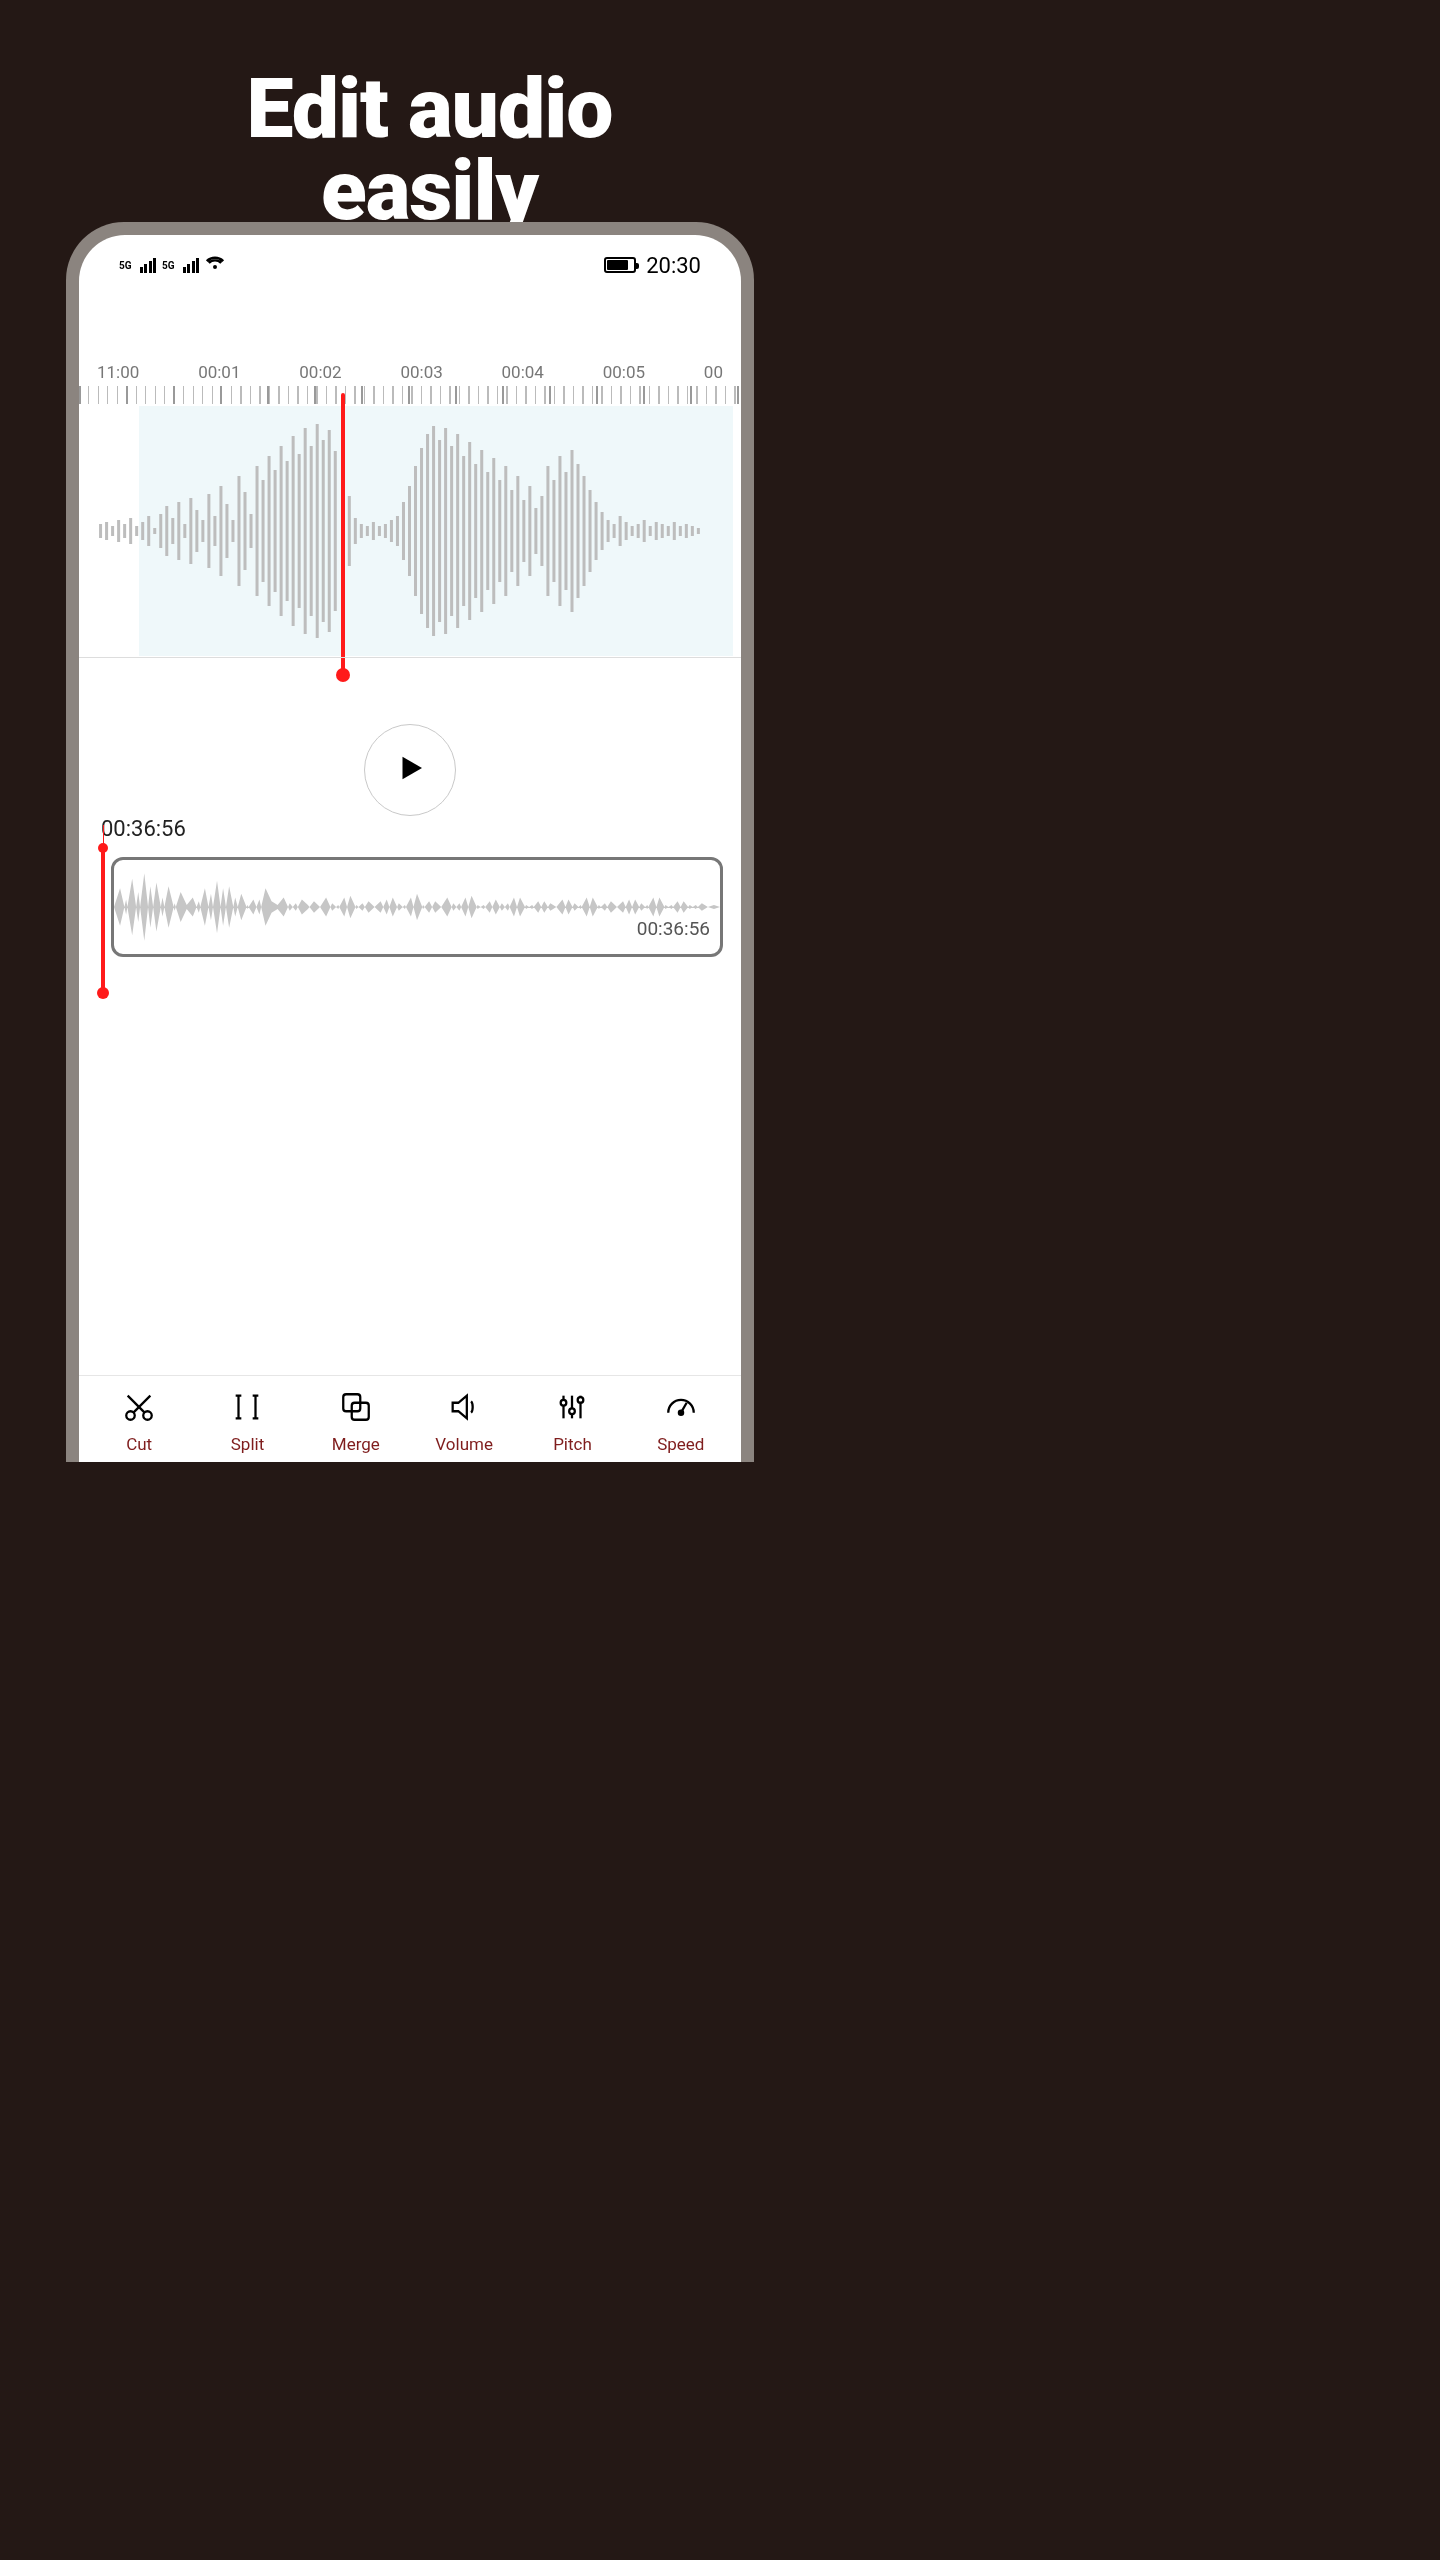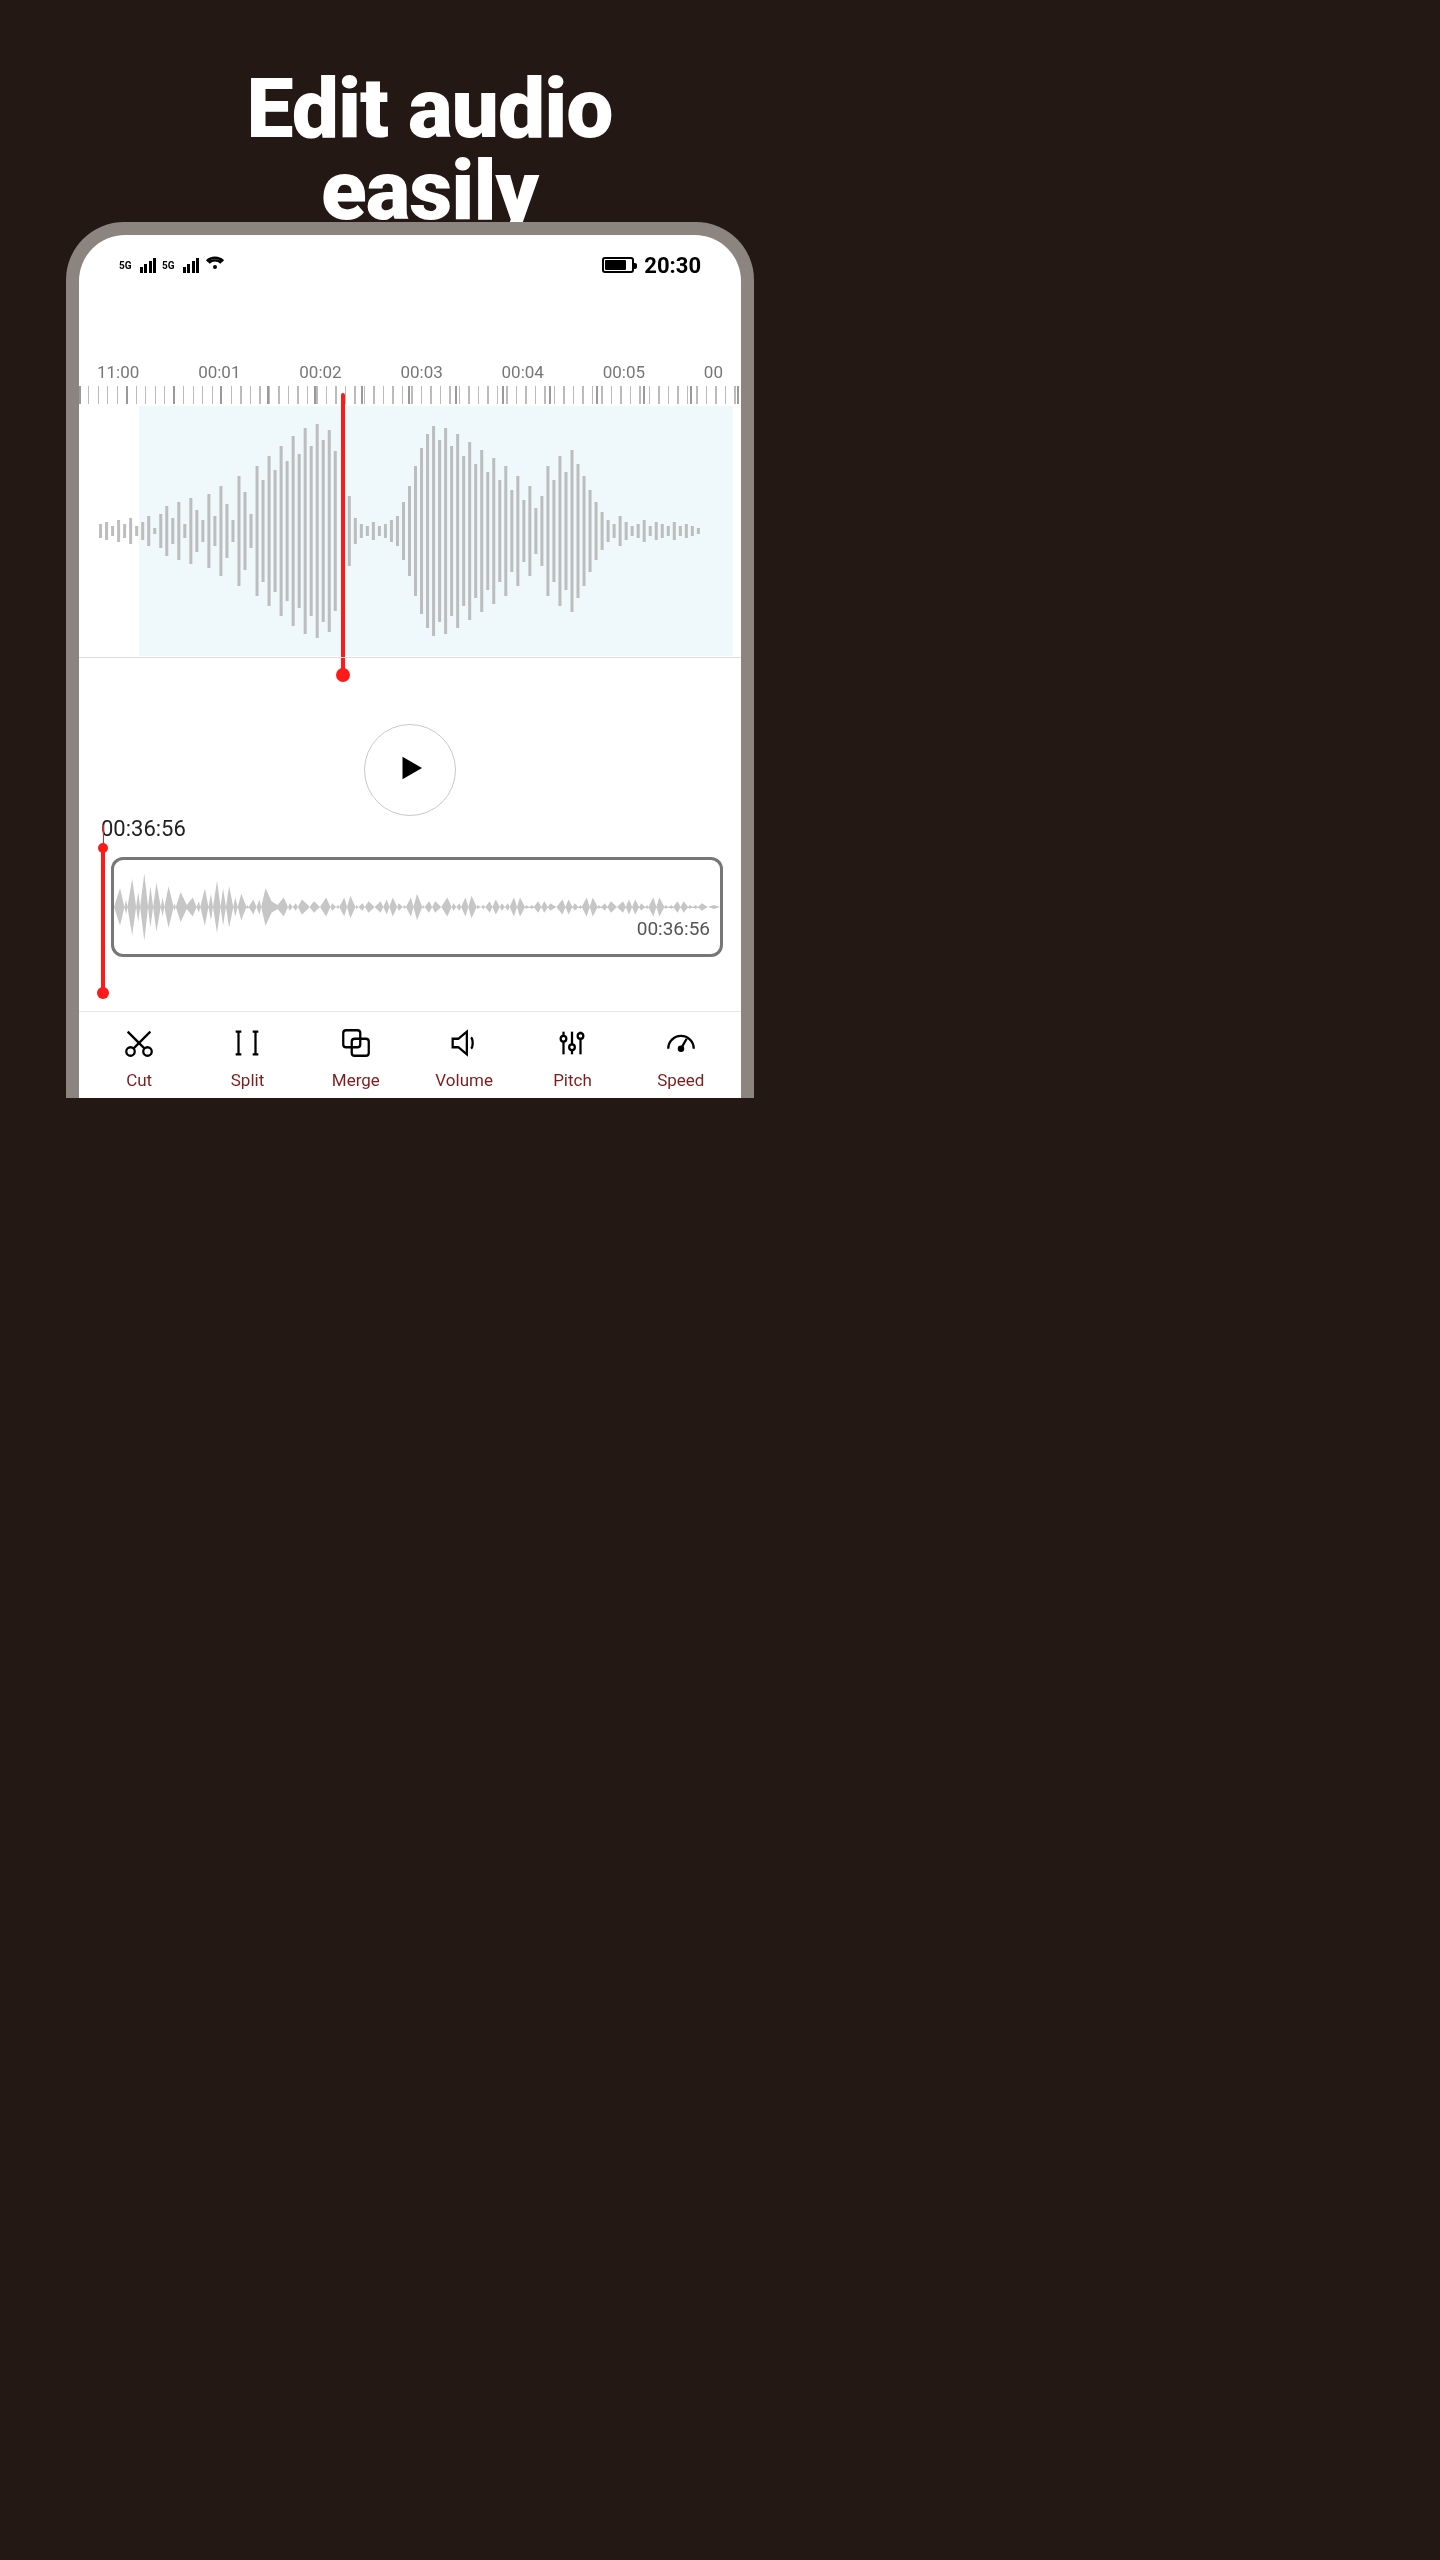--- a/index.html
+++ b/index.html
@@ -19,21 +19,21 @@
     padding-top: 68px;
     letter-spacing: -1px;
     margin-left: 40px;
   }
 
   .device-frame {
     position: absolute;
     left: 66px;
     top: 222px;
     width: 688px;
-    height: 876px;
+    height: 1240px;
     background: #8b847f;
     border-radius: 58px 58px 0 0;
   }
   .device-screen {
     position: absolute;
     left: 13px;
     top: 13px;
     right: 13px;
     bottom: 0;
     background: #fff;
@@ -45,21 +45,21 @@
   .status-bar {
     height: 34px;
     margin-top: 13px;
     padding: 0 40px;
     display: flex;
     align-items: center;
     justify-content: space-between;
     color: #000;
   }
   .status-left { display: flex; align-items: center; gap: 6px; }
-  .status-right { display: flex; align-items: center; gap: 10px; font-size: 22px; font-weight: 700; }
+  .status-right { display: flex; align-items: center; gap: 10px; font-size: 22px; font-weight: 400; }
   .sig-5g { display: flex; align-items: flex-end; gap: 1.5px; }
   .sig-5g span { width: 3px; background: #000; }
   .sig-5g span:nth-child(1){height:6px}
   .sig-5g span:nth-child(2){height:9px}
   .sig-5g span:nth-child(3){height:12px}
   .sig-5g span:nth-child(4){height:15px}
   .label-5g { font-size: 10px; font-weight: 700; margin-right: 2px; }
   .battery {
     width: 32px; height: 16px; border: 2px solid #000; border-radius: 3px;
     position: relative;

